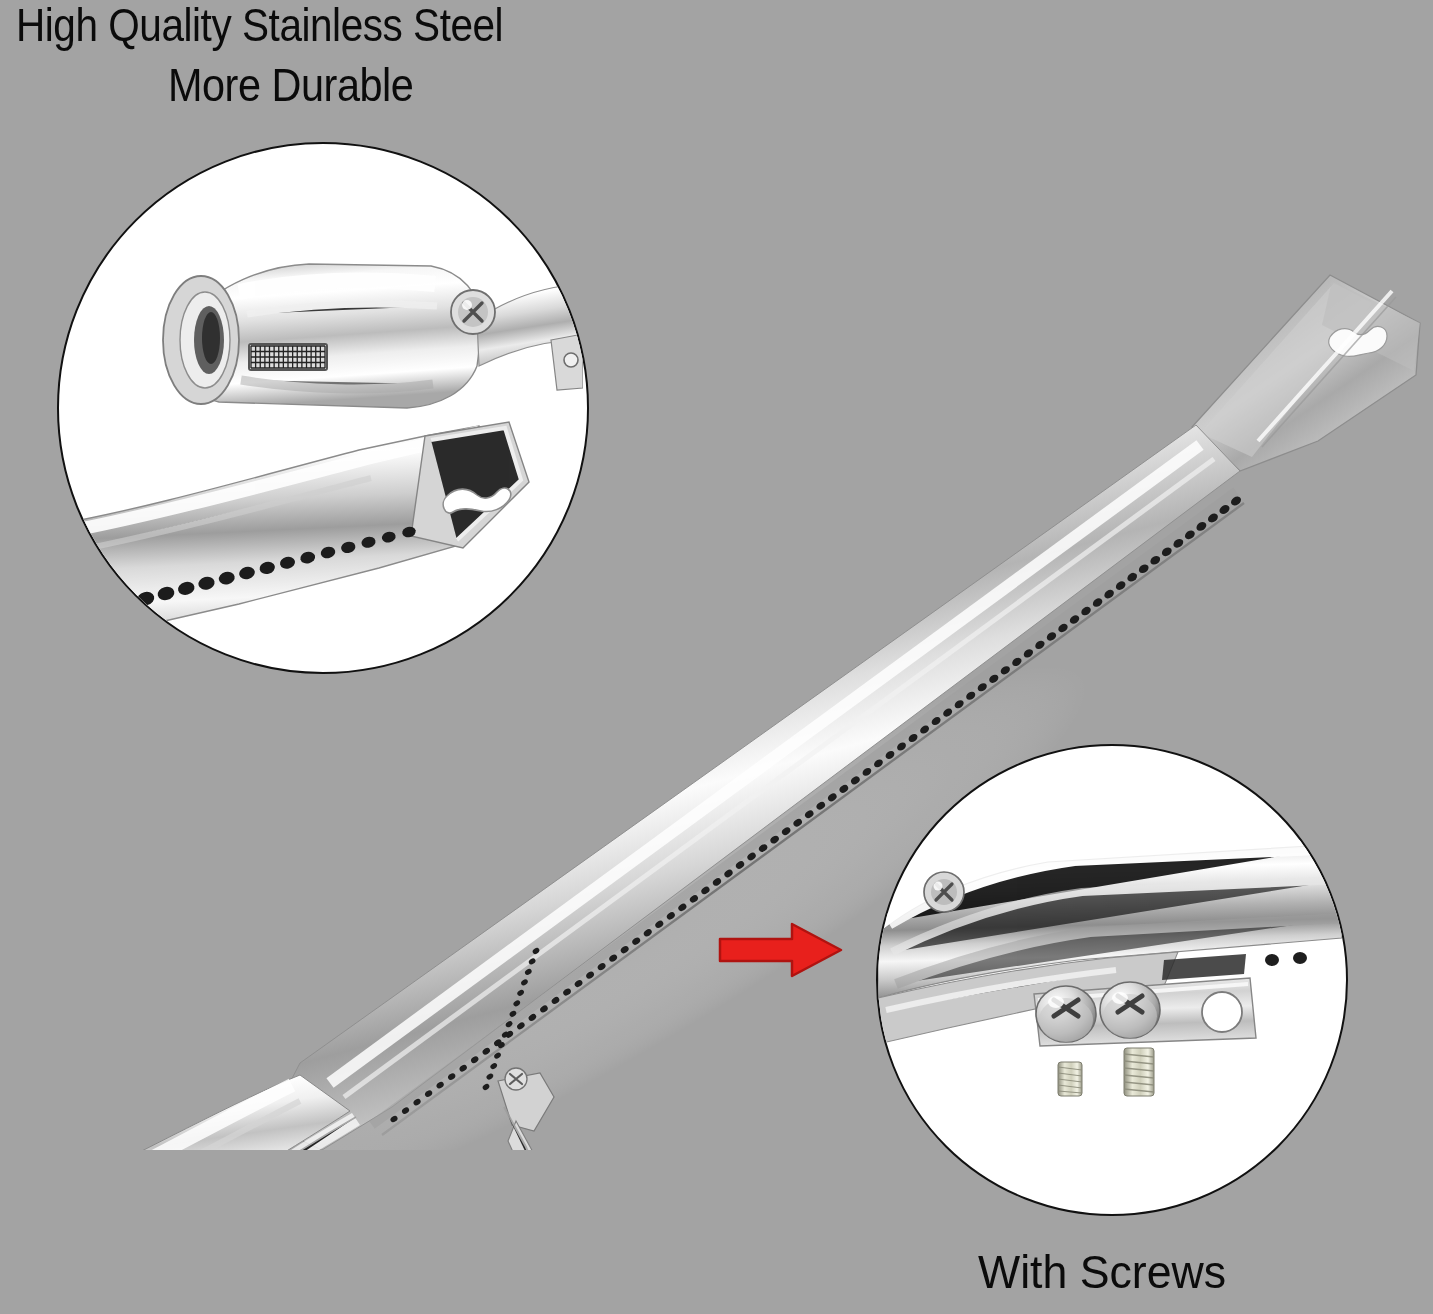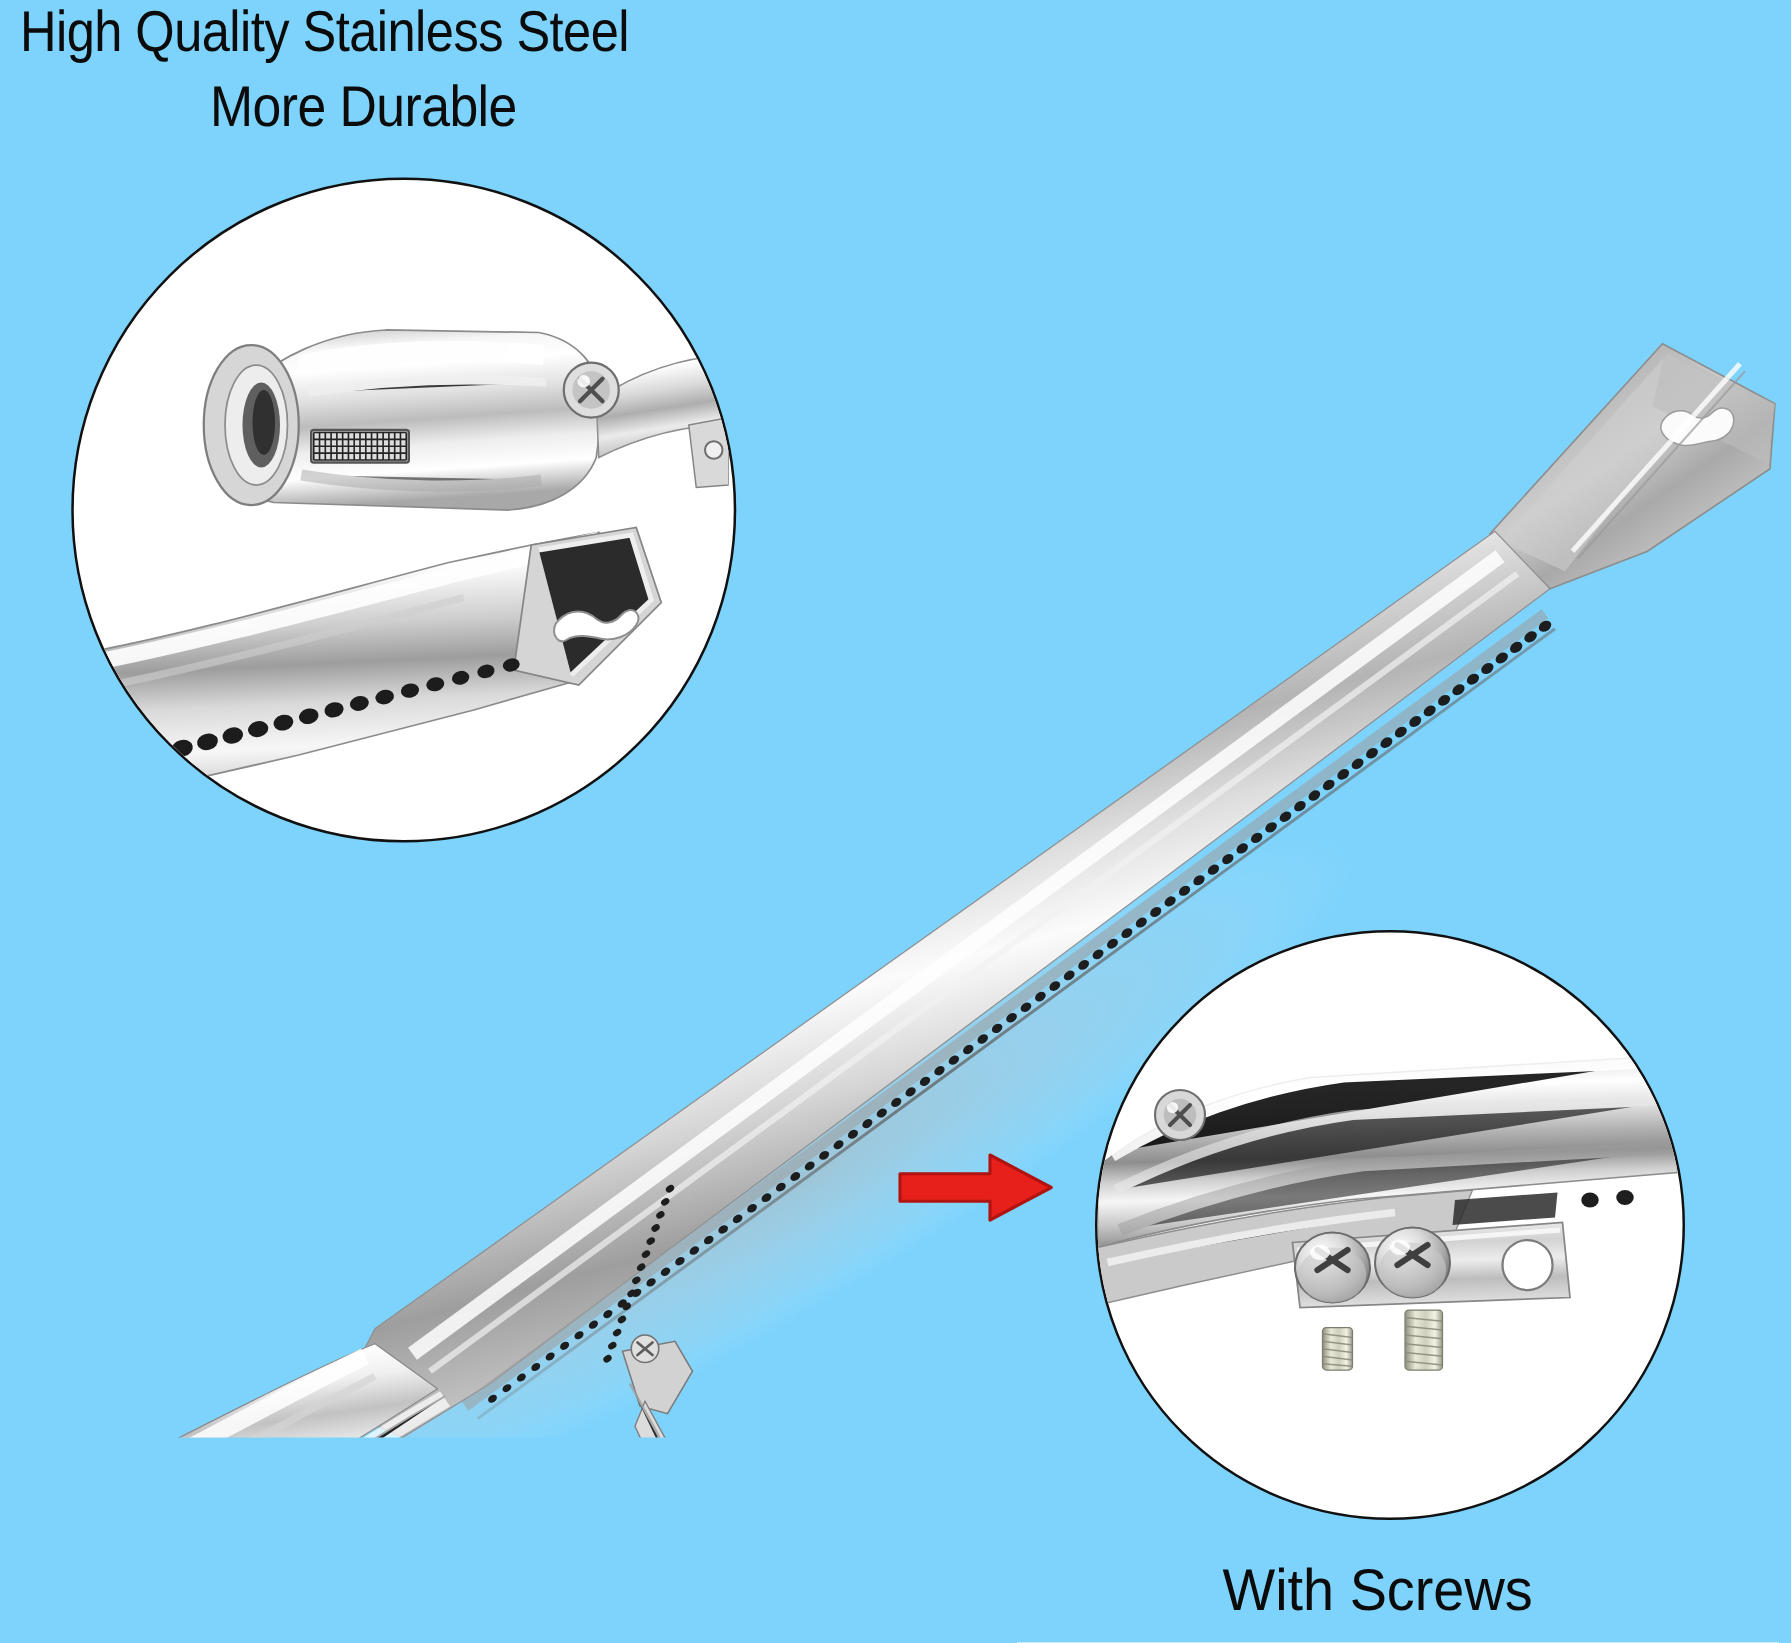--- a/index.html
+++ b/index.html
@@ -8,21 +8,21 @@
     padding: 0;
     background: #ffffff;
   }
   body {
     font-family: "Liberation Sans", sans-serif;
   }
   #stage {
     position: relative;
     width: 1433px;
     height: 1314px;
-    background: #7dd3fc;
+    background: #a3a3a3;
     overflow: hidden;
   }
 
   
   .headline {
     position: absolute;
     color: #0b0b0b;
     font-family: "Liberation Sans", sans-serif;
     font-weight: 400;
     white-space: nowrap;

